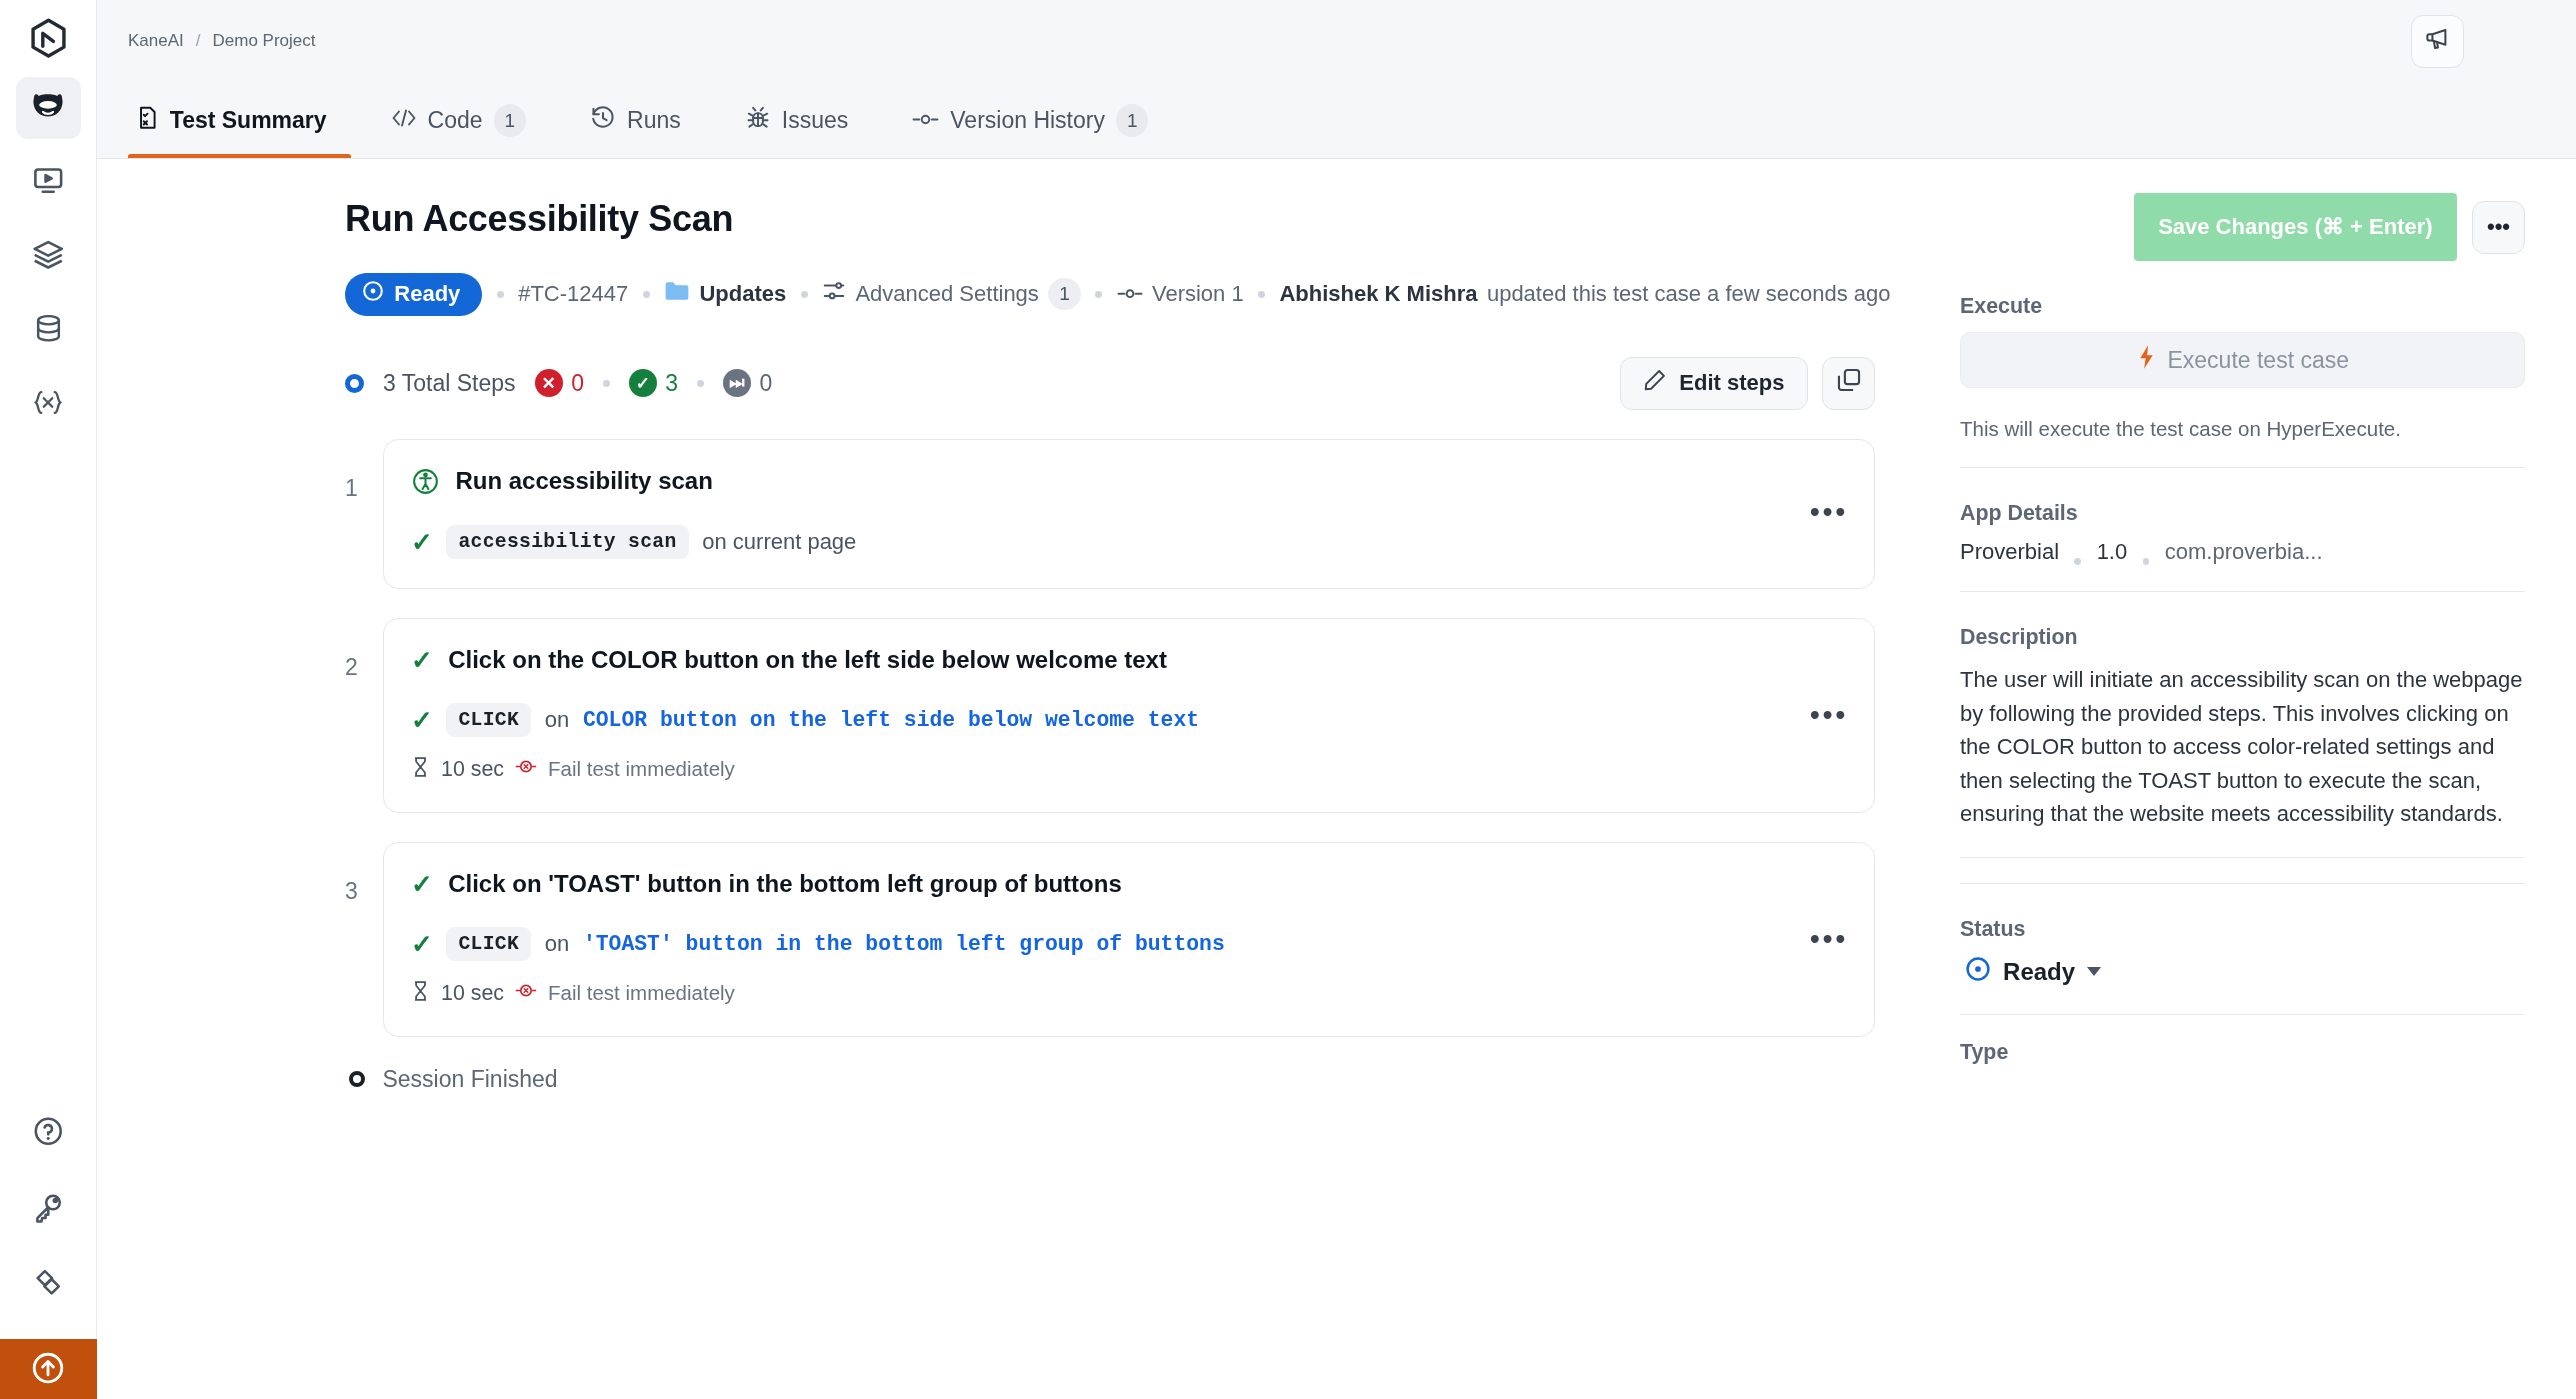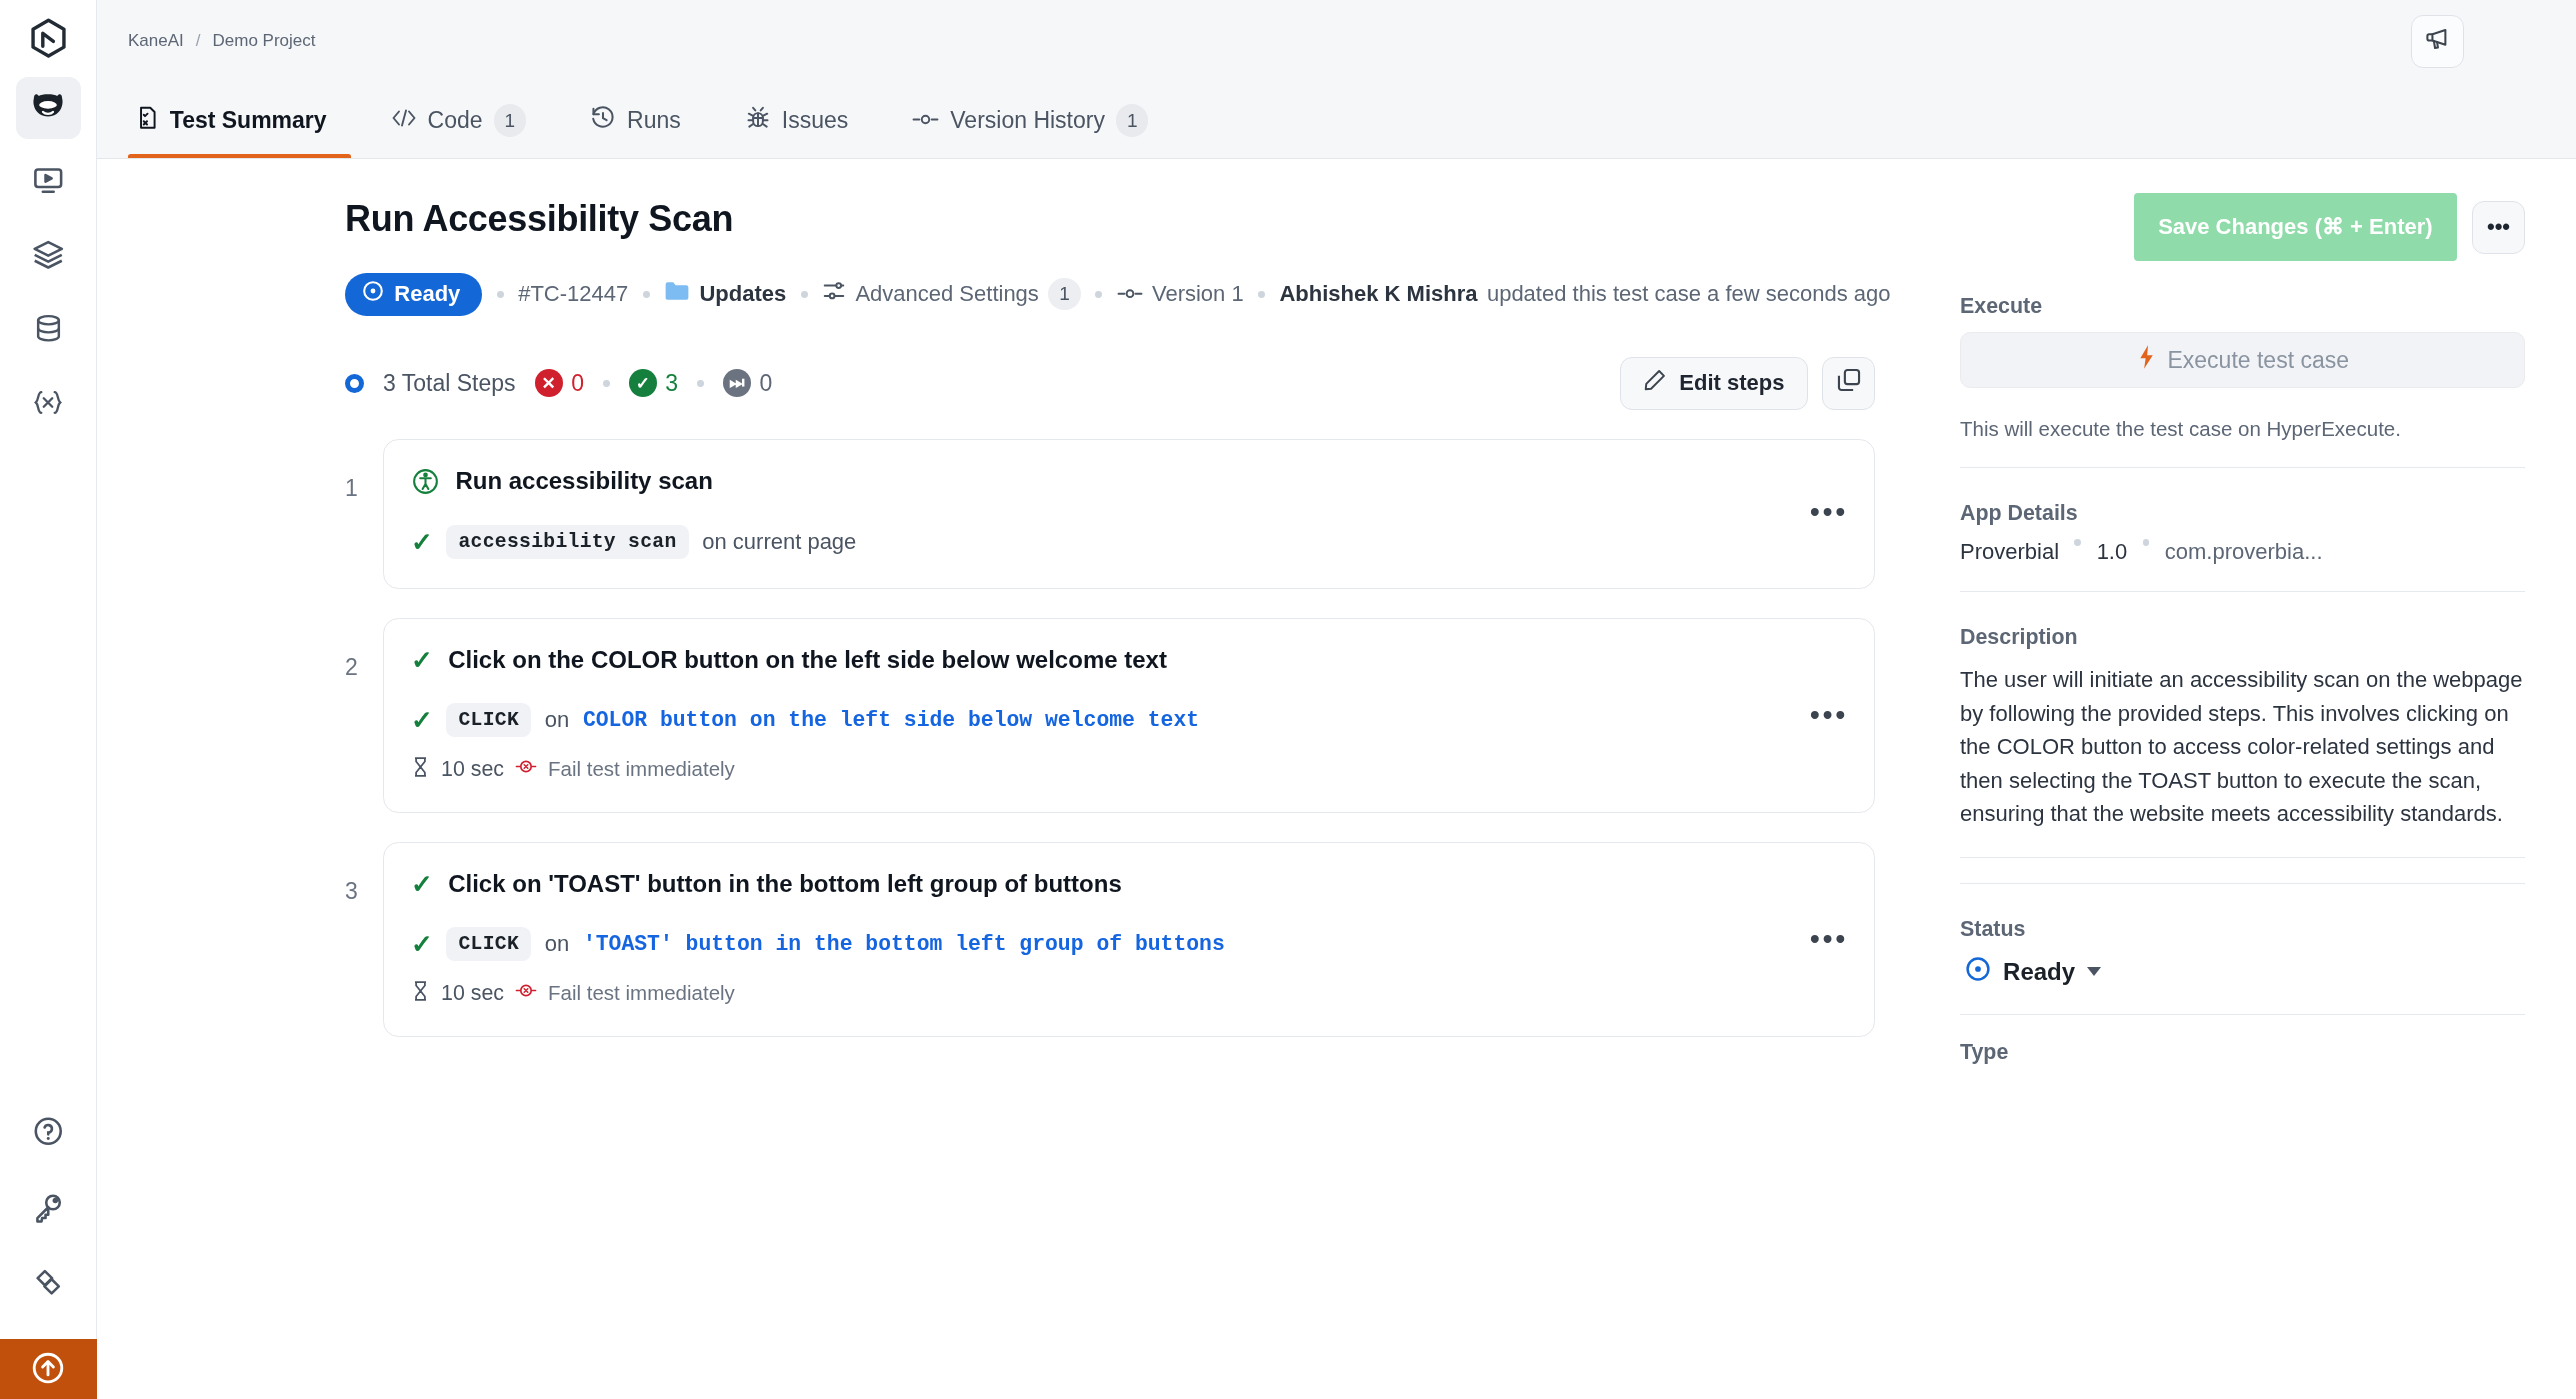--- a/index.html
+++ b/index.html
@@ -185,21 +185,21 @@
   }
   .sec { margin-top: 32.5px; }
   .sec-label { font-size: 21.4px; color: #5c6675; font-weight: 700; margin-bottom: 13.7px; }
   .exec-btn {
     width: 100%; height: 56px; background: #f1f3f6; border: 0.9px solid #e9ebef; border-radius: 10.3px;
     display:flex; align-items:center; justify-content:center; gap: 11px;
     font-size: 23px; color: #8a93a0; font-family: inherit; cursor: pointer;
   }
   .hint { font-size: 20.5px; color: #5c6675; margin-top: 29px; }
   .hr { height: 0.9px; background: #e6e9ee; margin-top: 26px; }
-  .app-line { display: flex; align-items: flex-start; gap: 15.4px; font-size: 22px; color: #2c3440; }
+  .app-line { display: flex; align-items: flex-end; gap: 15.4px; font-size: 22px; color: #2c3440; }
   .app-line .muted { color: #5c6675; }
   .desc { font-size: 22px; line-height: 1.52; color: #2c3440; }
   .precond { font-size: 23px; color: #9aa3b0; padding: 10.3px 0 26px 6.8px; }
   .status-sel { display: flex; align-items: center; gap: 12px; font-size: 24px; font-weight: 700; color: #1b2128; padding-left: 5.1px; }
   .caret { width: 0; height: 0; border-left: 7.7px solid transparent; border-right: 7.7px solid transparent; border-top: 9.4px solid #4a5462; }
   .type-label { font-size: 21.4px; color: #5c6675; font-weight: 700; margin-top: 26px; }
 </style>
 </head>
 <body>
 
@@ -597,20 +597,24 @@
                     <circle cx="11" cy="9" r="5.2"></circle>
                     <path d="M9.2 7.2 L12.8 10.8 M12.8 7.2 L9.2 10.8" stroke-width="1.5"></path>
                   </svg>
                 </span>
                 <span>Fail test immediately</span>
               </div>
               <div class="kebab">•••</div>
             </div>
           </div>
 
+          <div class="session-fin">
+            <span class="sf-ring"></span>
+            <span>Session Finished</span>
+          </div>
         </div>
       </section>
 
       <aside class="right">
         <div class="right-top">
           <button class="save-btn">Save Changes (⌘ + Enter)</button>
           <button class="btn-light sq">•••</button>
         </div>
 
         <div class="sec">

